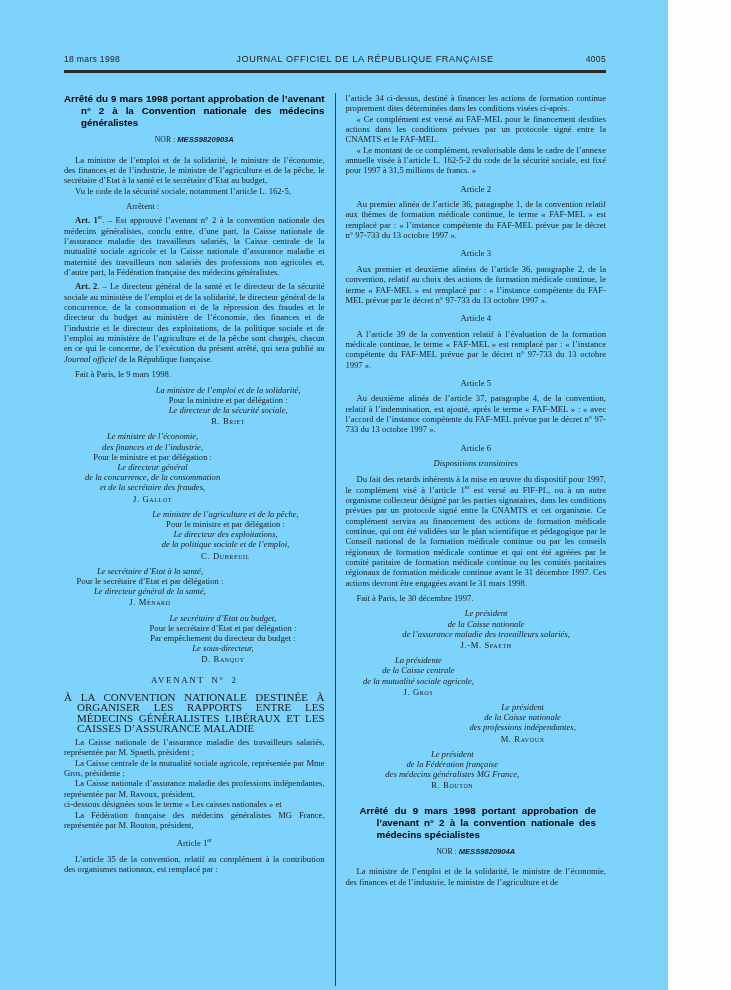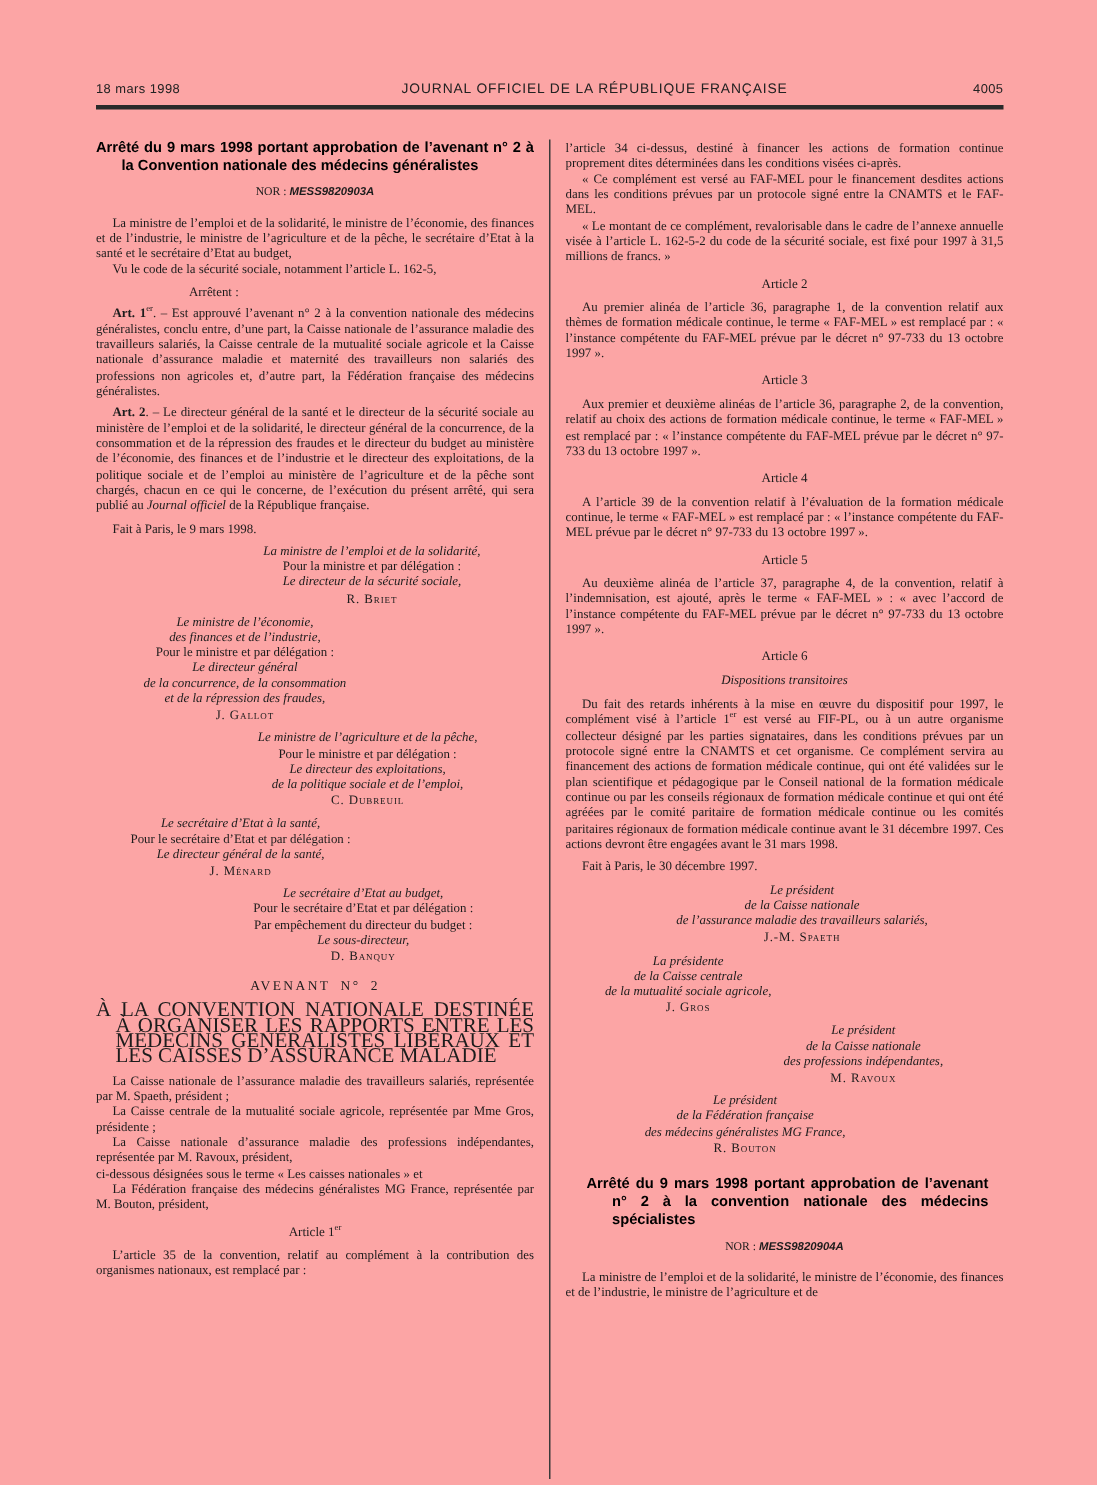--- a/index.html
+++ b/index.html
@@ -1,22 +1,22 @@
 <!DOCTYPE html>
 <html><head>
 <meta charset="utf-8">
 <style>
   * { box-sizing: border-box; }
   html, body { margin: 0; padding: 0; }
   body { background: #fdfdfb; width: 731px; height: 990px; overflow: hidden; }
 
   .page {
     position: relative;
-    width: 731px; height: 990px;
-    background: #fca5a5;
+    width: 668px; height: 990px;
+    background: #7dd3fc;
     color: #1c1c1c;
     font-family: "Liberation Serif", serif;
   }
 
   
   .header {
     position: absolute; top: 54px; left: 64px; right: 62px;
     display: flex; justify-content: space-between; align-items: baseline;
     font-family: "Liberation Sans", sans-serif;
     font-size: 8.6px; letter-spacing: 0.3px; color: #222;
@@ -75,21 +75,21 @@
   .sig-canam    { width: 64%; margin-left: auto; }
   .sig-mg       { width: 72%; margin-left: 5%; }
 
   
   .avenant-head {
     font-weight: normal; font-size: 9px; text-align: center;
     letter-spacing: 1.6px; word-spacing: 3px;
     margin: 10px 0 7px 0; text-indent: 0;
   }
   .caps-subject {
-    font-size: 14px; line-height: 10.3px;
+    font-size: 11px; line-height: 10.3px;
     padding-left: 13px; text-indent: -13px; margin-bottom: 4px;
     text-align: justify;
   }
   .article-head {
     font-weight: normal; font-size: 8.7px; text-align: center;
     margin: 8px 0 5px 0; text-indent: 0;
   }
   .disp-trans { text-align: center; font-style: italic; margin: 2px 0 6px 0; text-indent: 0; }
 </style>
 </head>
@@ -127,21 +127,21 @@
         <div class="it">Le directeur de la sécurité sociale,</div>
         <div class="name">R. Briet</div>
       </div>
 
       <div class="sig sig-economie">
         <div class="it">Le ministre de l’économie,</div>
         <div class="it">des finances et de l’industrie,</div>
         <div>Pour le ministre et par délégation :</div>
         <div class="it">Le directeur général</div>
         <div class="it">de la concurrence, de la consommation</div>
-        <div class="it">et de la répression des fraudes,</div>
+        <div class="it">et de la secrétaire des fraudes,</div>
         <div class="name">J. Gallot</div>
       </div>
 
       <div class="sig sig-agri">
         <div class="it">Le ministre de l’agriculture et de la pêche,</div>
         <div>Pour le ministre et par délégation :</div>
         <div class="it">Le directeur des exploitations,</div>
         <div class="it">de la politique sociale et de l’emploi,</div>
         <div class="name">C. Dubreuil</div>
       </div>

